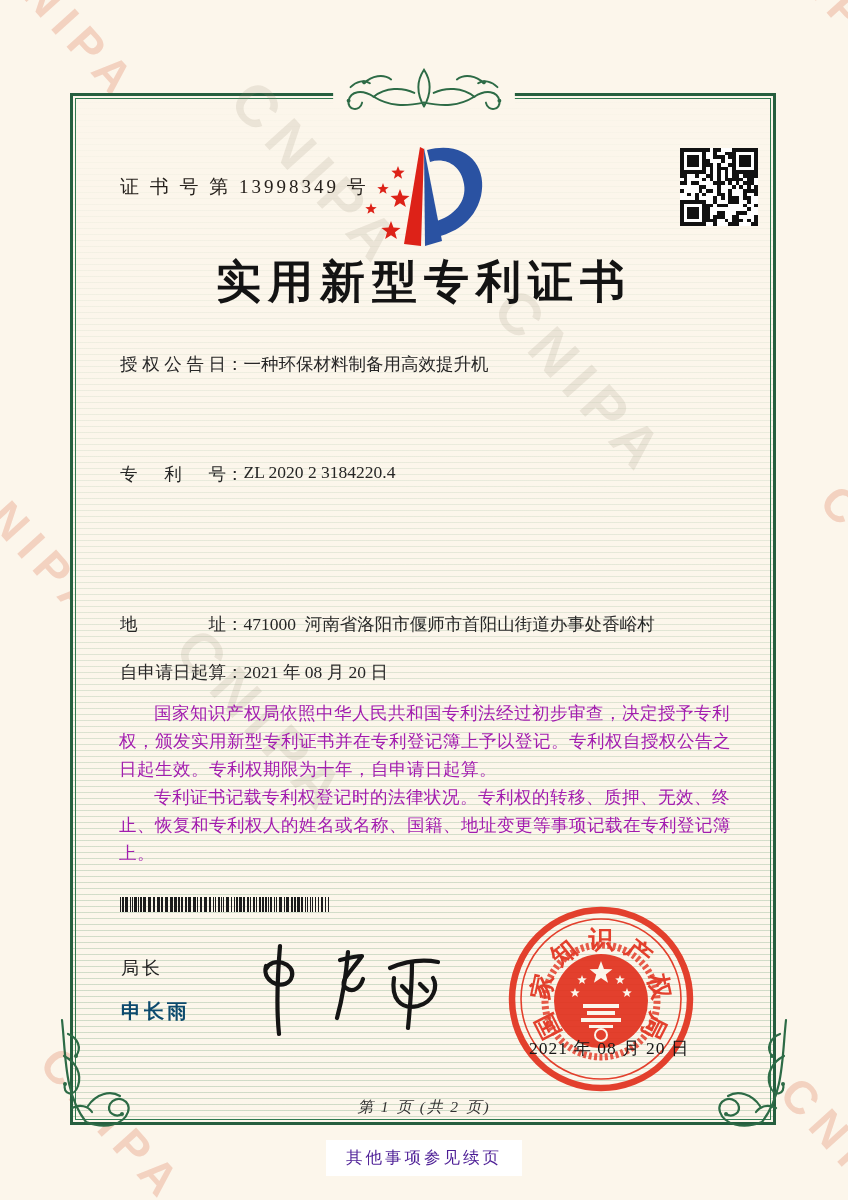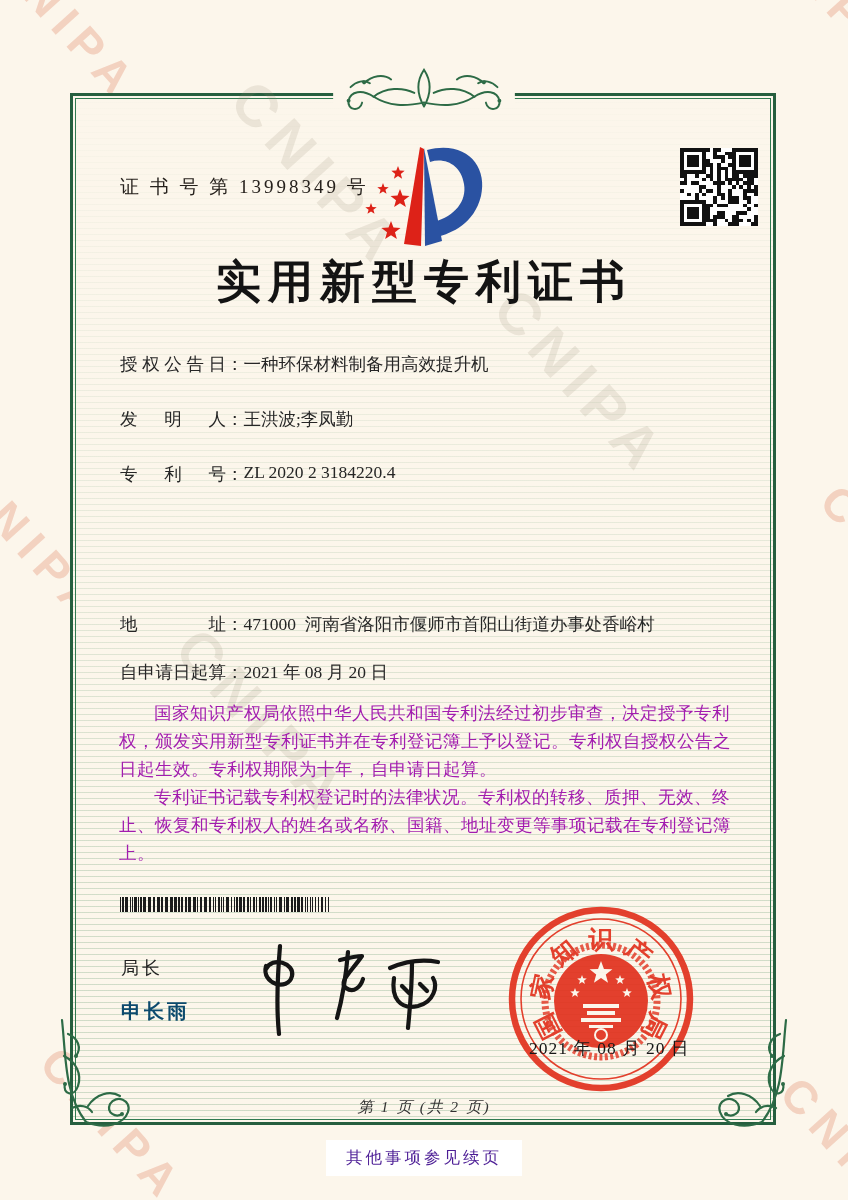--- a/index.html
+++ b/index.html
@@ -273,23 +273,20 @@
       <rect x="15" y="20" width="1" height="1" fill="#111"></rect>
       <rect x="19" y="20" width="1" height="1" fill="#111"></rect>
       <rect x="20" y="20" width="1" height="1" fill="#111"></rect>
     </svg>
 
   <div class="title">实用新型专利证书</div>
 
   <div class="row" style="top:352px">
     <span class="flabel">授权公告日</span><span class="colon">：</span><span class="fvalue">一种环保材料制备用高效提升机</span>
   </div>
-  <div class="row" style="top:407px">
-    <span class="flabel">发明人</span><span class="colon">：</span><span class="fvalue">王洪波;李凤勤</span>
-  </div>
   <div class="row" style="top:462px">
     <span class="flabel">专利号</span><span class="colon">：</span><span class="fvalue">ZL 2020 2 3184220.4</span>
   </div>
   <div class="row" style="top:612px">
     <span class="flabel">地址</span><span class="colon">：</span><span class="fvalue">471000  河南省洛阳市偃师市首阳山街道办事处香峪村</span>
   </div>
 
   <div class="row" style="top:660px;right:120px">
     <span class="flabel">自申请日起算</span><span class="colon">：</span><span class="fvalue">2021 年 08 月 20 日</span>
   </div>

